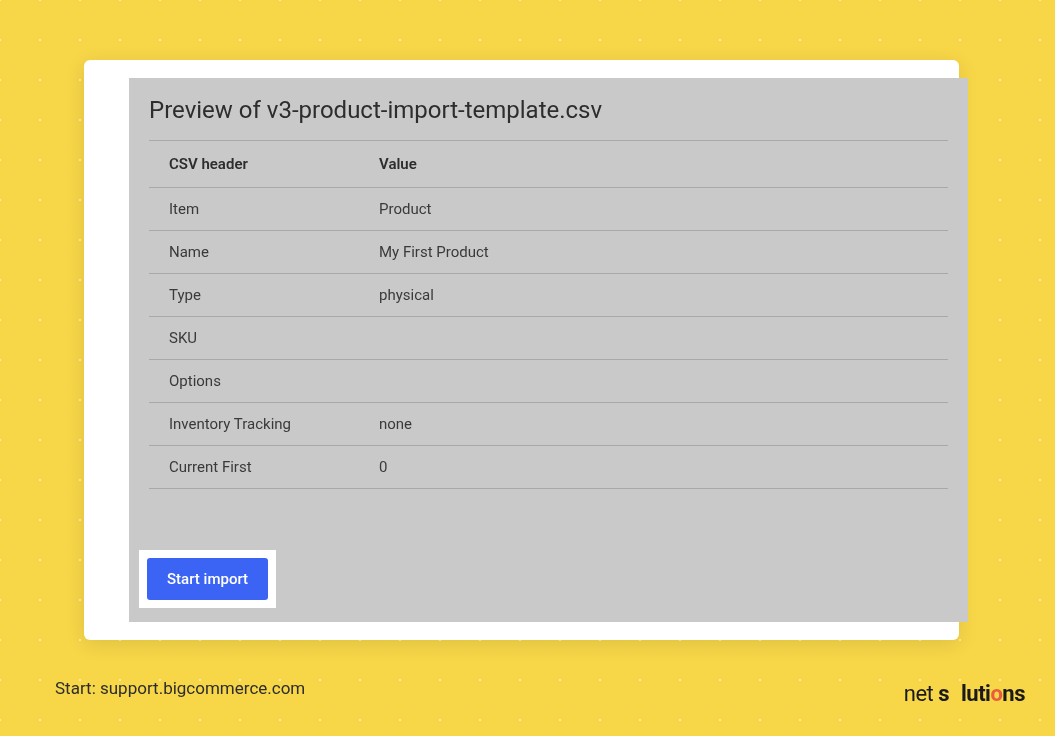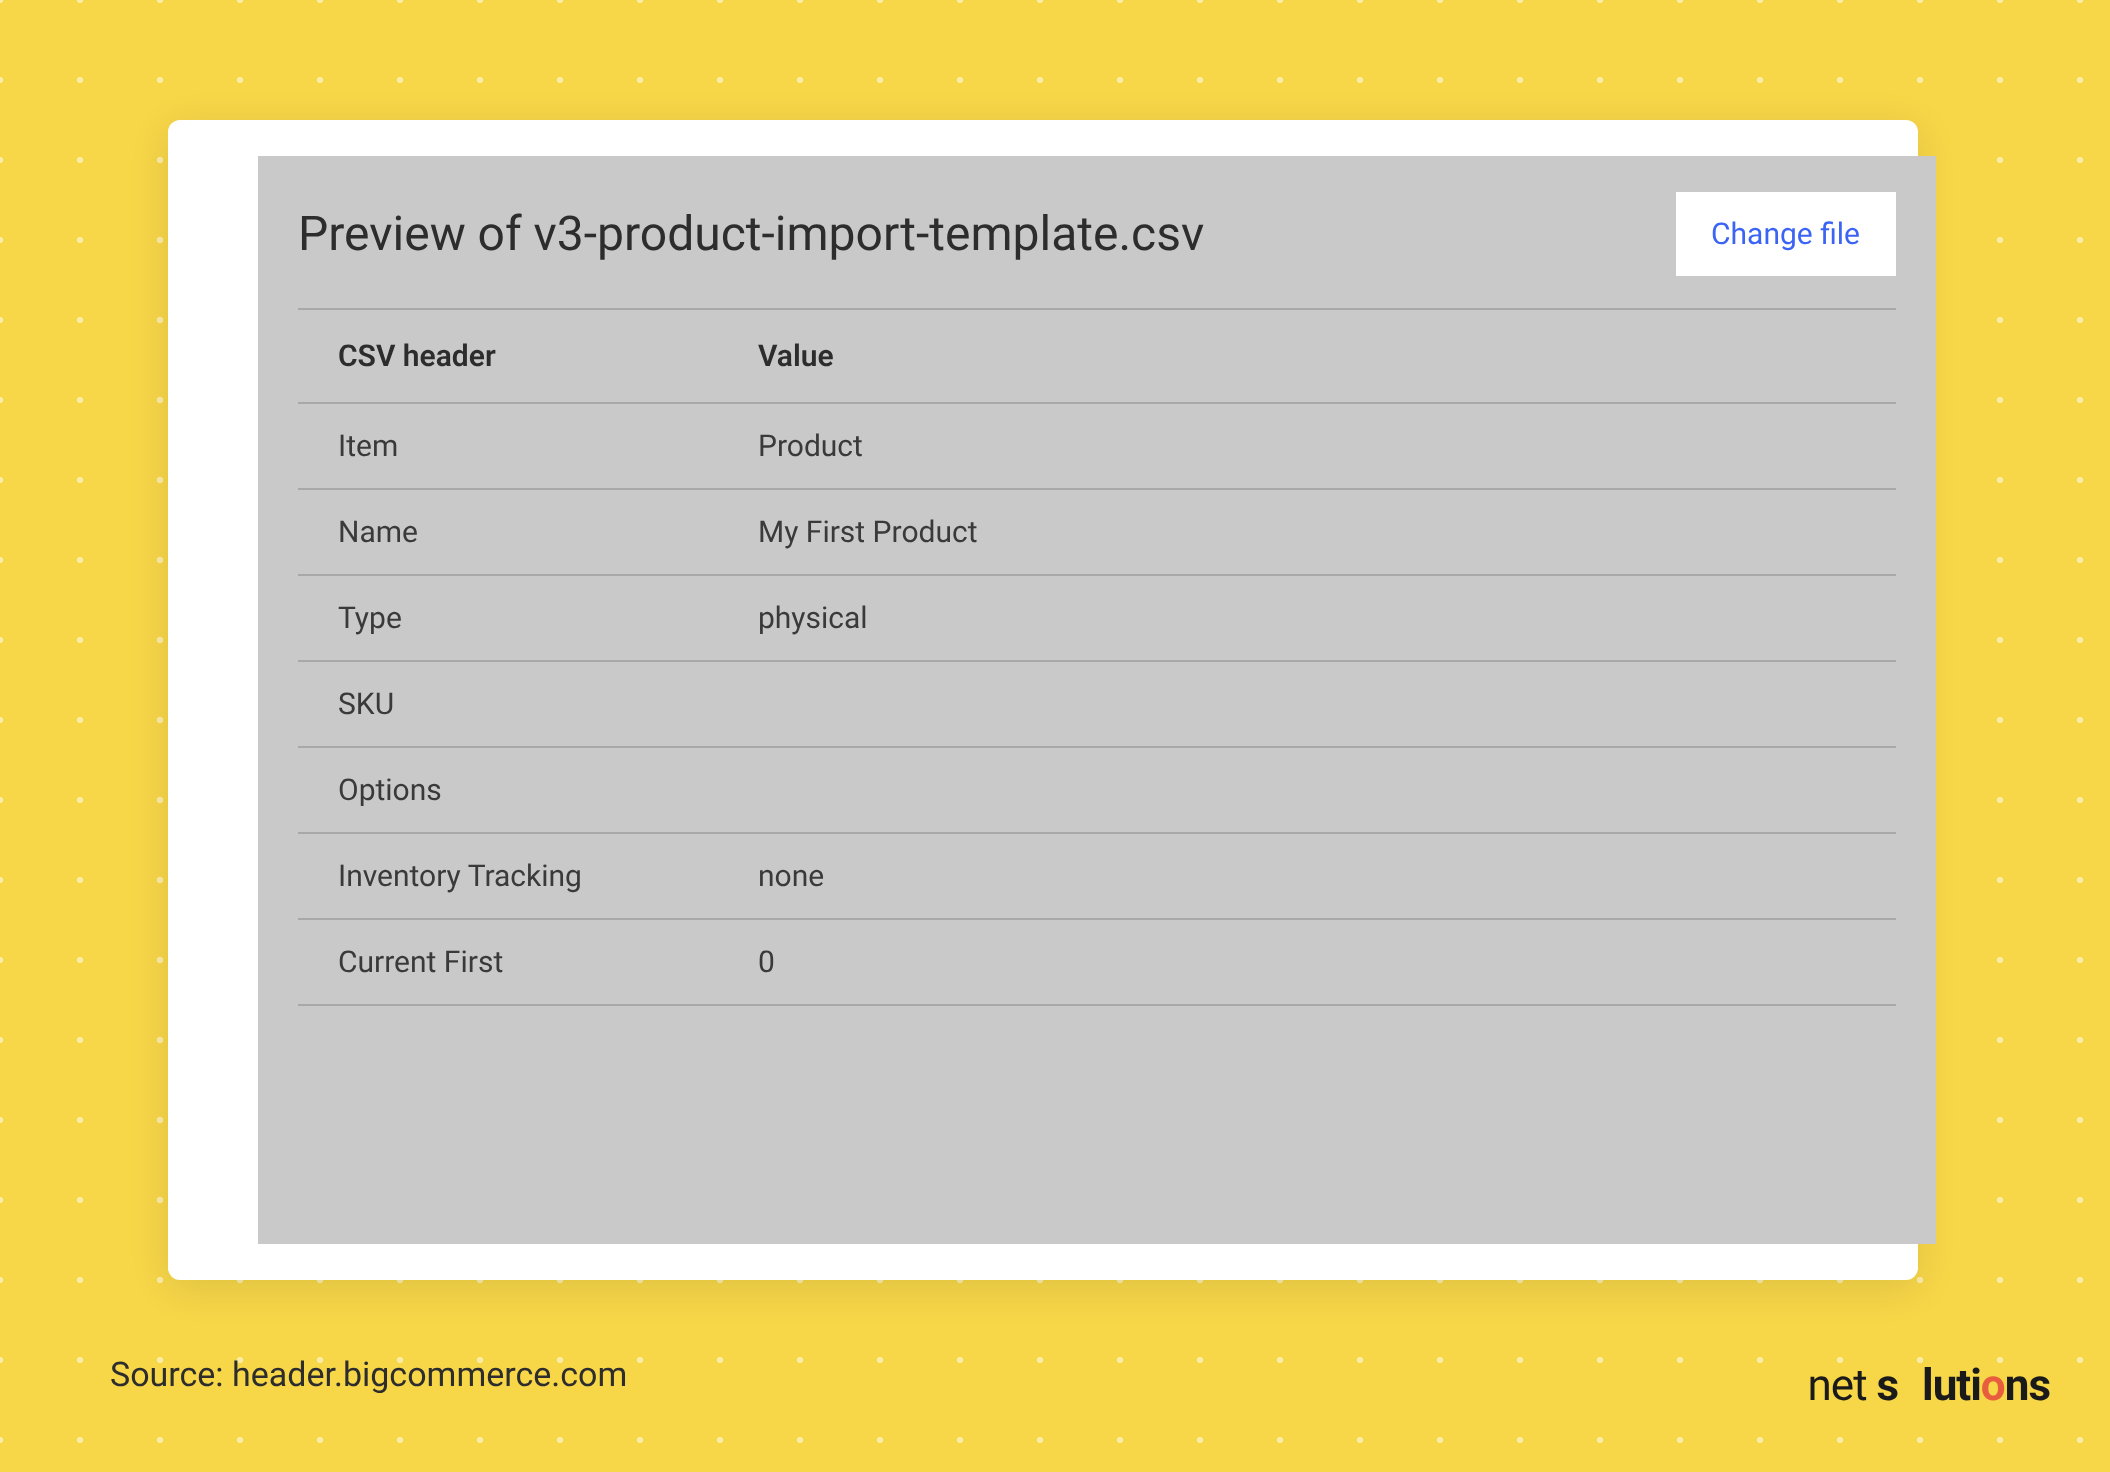--- a/index.html
+++ b/index.html
@@ -152,21 +152,20 @@
 </head>
 <body>
 
 <div class="dots-pattern"></div>
 
 <div class="outer-card">
   <div class="inner-panel">
 
     <div class="panel-header">
       <div class="panel-title">Preview of v3-product-import-template.csv</div>
-      <button class="change-file-btn">Change file</button>
     </div>
 
     <div class="table-wrap">
       <div class="table-header-row">
         <div class="col-header">CSV header</div>
         <div class="col-value-header">Value</div>
       </div>
 
       <div class="table-row">
         <div class="col-key">Item</div>
@@ -191,21 +190,24 @@
       <div class="table-row">
         <div class="col-key">Inventory Tracking</div>
         <div class="col-value">none</div>
       </div>
       <div class="table-row">
         <div class="col-key">Current First</div>
         <div class="col-value">0</div>
       </div>
     </div>
 
+    <div class="start-import-wrap">
+      <button class="start-import-btn">Start import</button>
+    </div>
 
   </div>
 </div>
 
-<div class="source-text">Source: header.bigcommerce.com</div>
+<div class="source-text">Start: support.bigcommerce.com</div>
 
 <div class="logo">
   <span>net </span><span class="bold">s</span><span class="bold o1">o</span><span class="bold">l</span><span class="bold">u</span><span class="bold">t</span><span class="bold">i</span><span class="bold o2">o</span><span class="bold">n</span><span class="bold">s</span>
 </div>
 
 </body></html>

